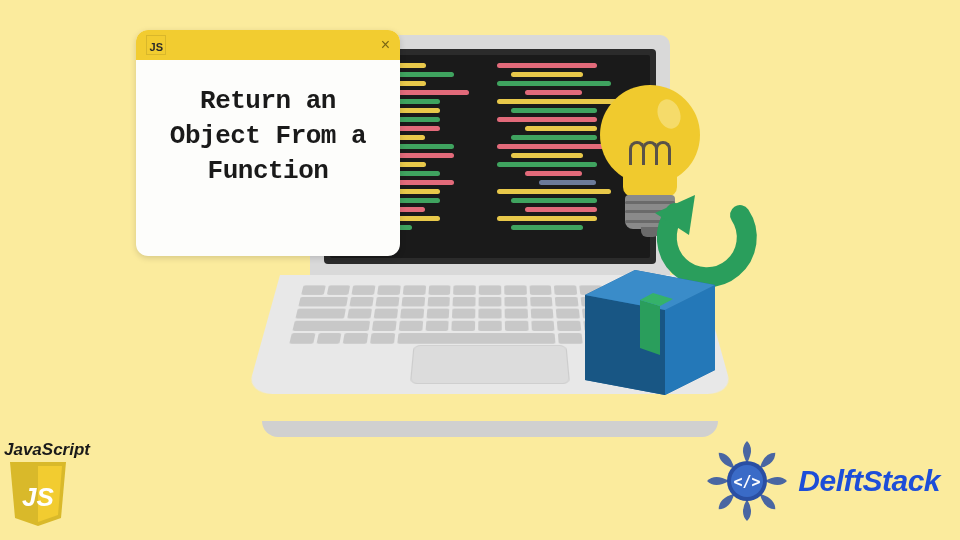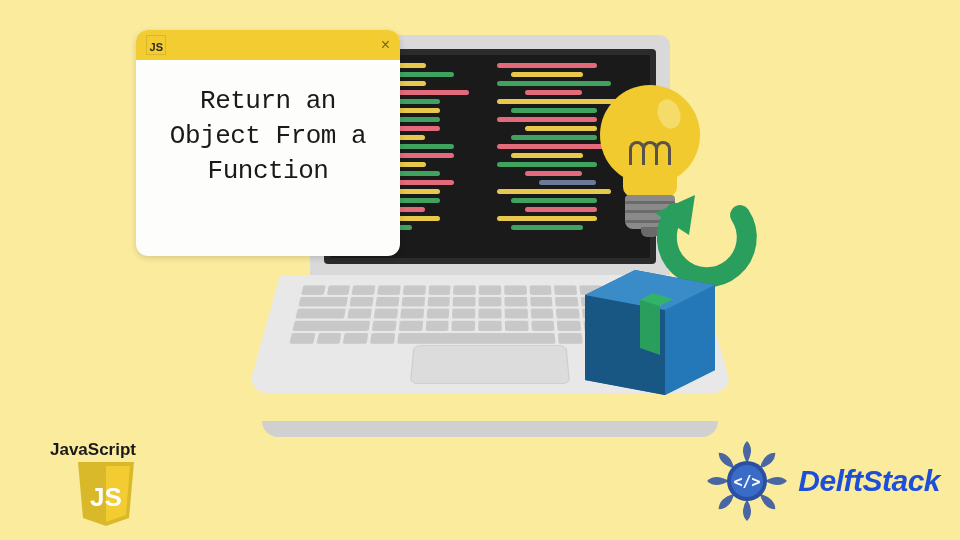--- a/index.html
+++ b/index.html
@@ -250,32 +250,33 @@
   }
   .popup-close {
     font-size: 16px;
     color: #7a6614;
   }
   .popup-body {
     padding: 24px 18px;
     text-align: center;
     font-family: 'Courier New', monospace;
     font-size: 26px;
-    font-weight: normal;
+    font-weight: bold;
     color: #1a1a1a;
     line-height: 1.35;
     letter-spacing: -0.5px;
   }
 
   .js-logo {
     position: absolute;
-    left: 36px;
+    left: 4px;
     top: 440px;
     width: 100px;
-    text-align: right;
+    text-align: left;
+    font-style: italic;
   }
   .js-logo-text {
     font-size: 17px;
     font-weight: bold;
     color: #1a1a1a;
     margin-bottom: 2px;
   }
   .js-logo-shield {
     width: 60px;
     height: 66px;

